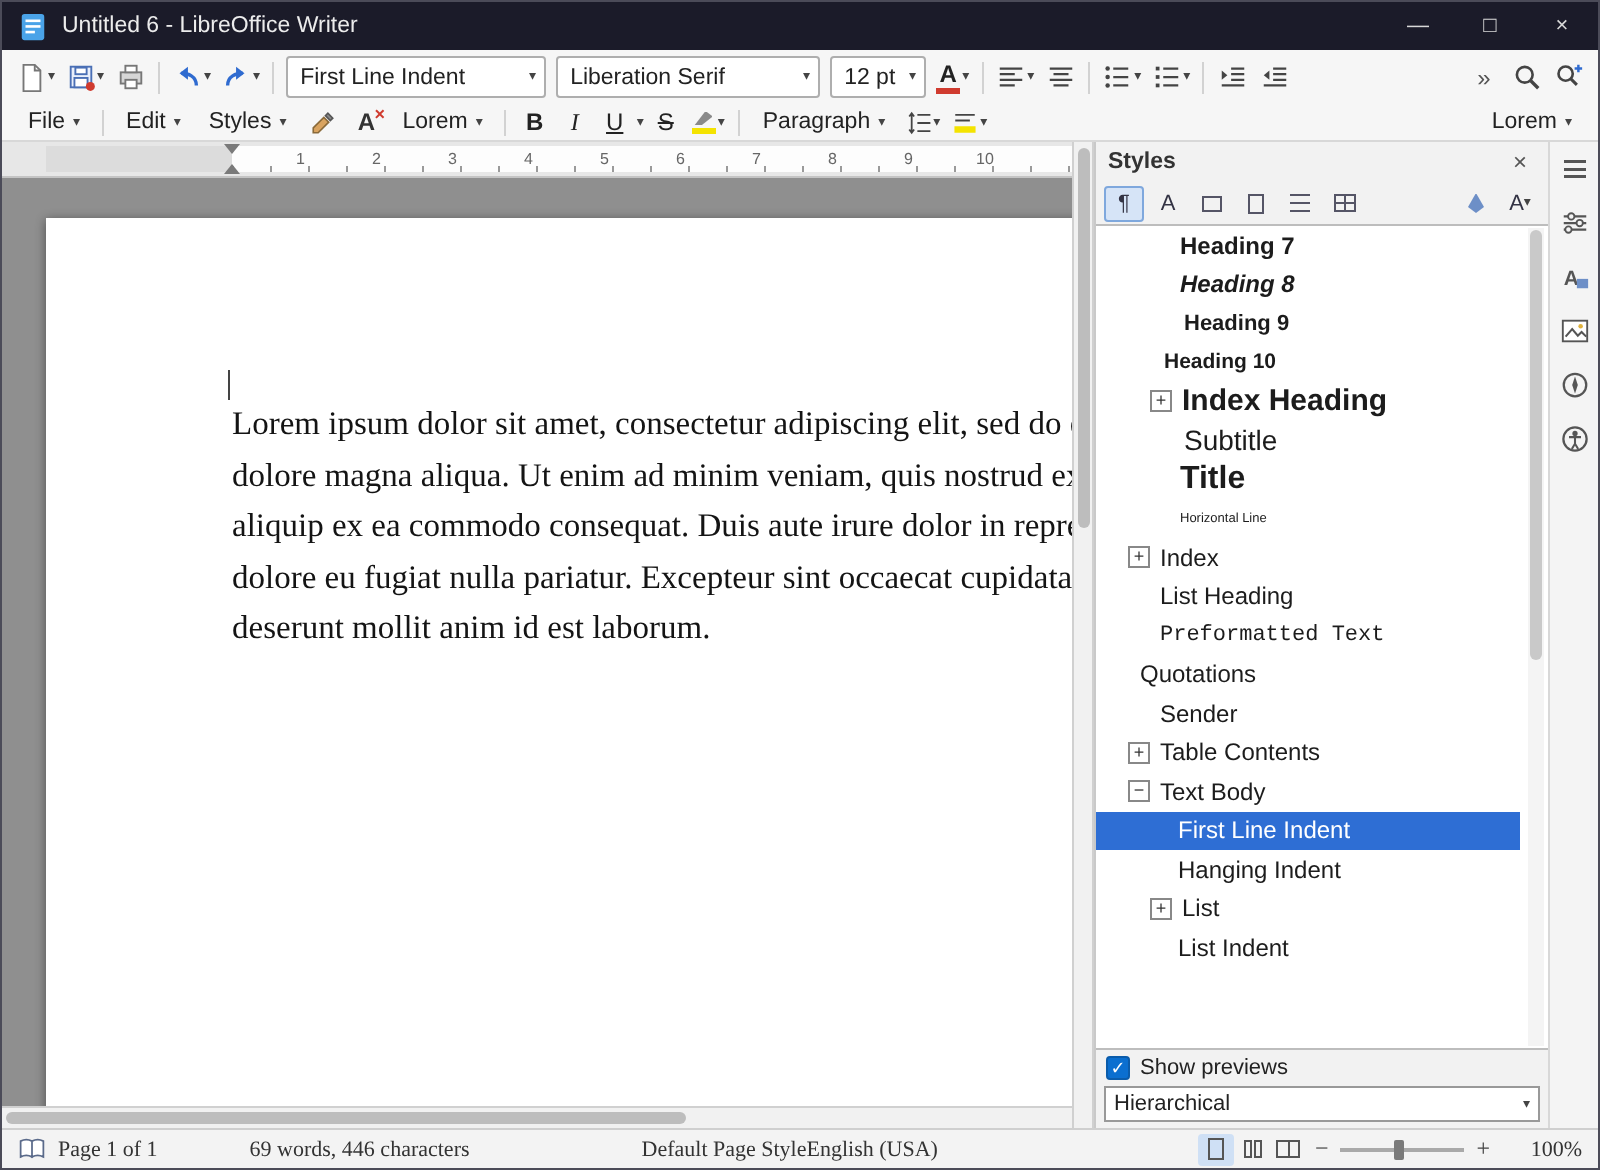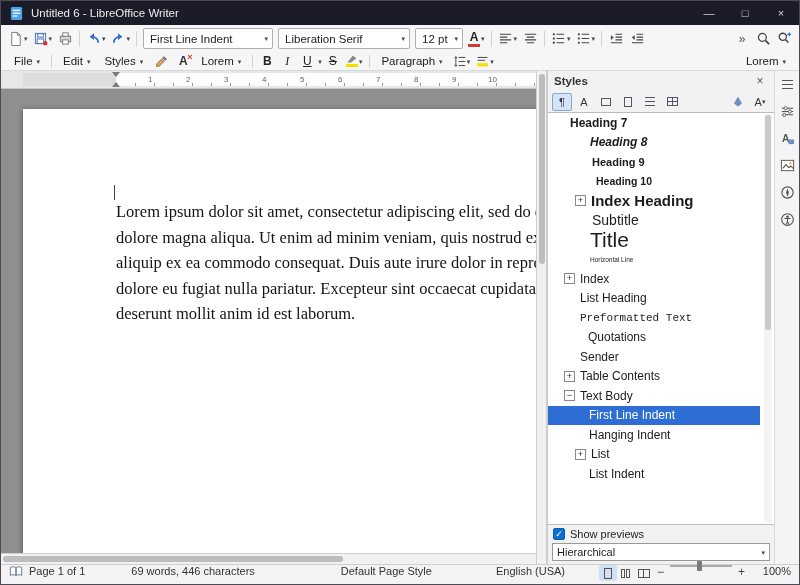--- a/index.html
+++ b/index.html
@@ -87,43 +87,43 @@
   .srow.sel{background:#2e6ed4;}
   .srow.sel .sprev{color:#fff;}
   .sprev{white-space:nowrap;color:#1c1c1c;}
   .exp{width:11px;height:11px;flex:0 0 11px;border:1px solid #888;background:#fff;font-size:9px;line-height:9px;text-align:center;color:#333;margin-right:5px;}
   .p-h7{font-weight:700;font-size:12px;}
   .p-h8{font-weight:700;font-style:italic;font-size:12px;}
   .p-h9{font-weight:700;font-size:11px;}
   .p-h10{font-weight:700;font-size:10.5px;}
   .p-idxh{font-weight:700;font-size:15px;}
   .p-sub{font-size:14px;}
-  .p-title{font-weight:400;font-size:21px;}
+  .p-title{font-weight:700;font-size:16px;}
   .p-hline{font-size:6.5px;}
   .p-mono{font-family:"Liberation Mono","DejaVu Sans Mono",monospace;font-size:11px;}
   .p-plain{font-size:12px;}
   .lscroll{position:absolute;right:2px;top:1px;bottom:1px;width:8px;background:#f4f4f4;}
   .lthumb{position:absolute;left:1px;top:1px;width:6px;height:215px;border-radius:3px;background:#c9c9c9;}
 
   .pprev{flex:0 0 16px;display:flex;align-items:center;gap:5px;padding:2px 0 0 5px;font-size:11px;color:#222;}
   .cb{width:12px;height:12px;background:#0b6fd0;border:1px solid #0b5cab;border-radius:2px;color:#fff;font-size:9px;line-height:11px;text-align:center;flex:0 0 12px;}
   .pfilter{flex:0 0 18px;margin:2px 4px 3px 4px;background:#fff;border:1px solid #999;display:flex;align-items:center;padding:0 4px;font-size:11px;color:#222;}
   .pfilter .dd{margin-left:auto;}
 
   
   .strip{width:25px;flex:0 0 25px;background:#f4f4f4;border-left:1px solid #d8d8d8;display:flex;flex-direction:column;align-items:center;padding-top:4px;gap:9px;}
   .sico{width:18px;height:18px;display:flex;align-items:center;justify-content:center;border-radius:3px;color:#555;}
   .burger{width:11px;height:9px;background:repeating-linear-gradient(to bottom,#555 0 1.5px,transparent 1.5px 3.8px);}
 
   
-  .statusbar{flex:0 0 20px;background:#f3f3f3;border-top:1px solid #cfcfcf;display:flex;align-items:flex-start;font-size:11px;color:#333;padding:0 8px;}
+  .statusbar{flex:0 0 20px;background:#f3f3f3;border-top:1px solid #cfcfcf;display:flex;align-items:center;font-size:11px;color:#333;padding:0 8px;font-family:Liberation Serif, serif;}
   .sb-page{margin-left:6px;}
   .sb-words{margin-left:46px;}
   .sb-style{margin-left:86px;}
-  .sb-lang{margin-left:64px;}
+  .sb-lang{}
   .vb{display:flex;align-items:center;justify-content:center;width:18px;height:16px;border-radius:2px;}
   .vb .one{width:8px;height:11px;border:1px solid #555;}
   .vb.selv{background:#cfe0f5;}
   .vb .multi{display:flex;gap:1px;}
   .vb .multi i{display:block;width:4px;height:9px;border:1px solid #555;}
   .vb .book{width:12px;height:9px;border:1px solid #555;background:linear-gradient(#555,#555) 50% 0/1px 100% no-repeat;}
   .zoomout,.zoomin{font-size:12px;color:#444;padding:0 4px;}
   .ztrack{width:62px;height:2px;background:#a9a9a9;position:relative;margin:0 2px;}
   .ztick{position:absolute;left:30px;top:-3px;width:1px;height:8px;background:#999;}
   .zthumb{position:absolute;left:27px;top:-4px;width:5px;height:10px;background:#7a7a7a;border-radius:1px;}
@@ -407,30 +407,30 @@
               <span class="drop"></span>
             </button>
           <button class="pt">
               <span>A</span>
               <span class="dd">▾</span>
             </button>
         </span>
       </div>
 
       <div class="plist">
-        <div class="srow" style="padding-left:22px">
+        <div class="srow" style="padding-left:42px">
             <span class="sprev p-h7">Heading 7</span>
           </div>
         <div class="srow" style="padding-left:42px">
             <span class="sprev p-h8">Heading 8</span>
           </div>
         <div class="srow" style="padding-left:44px">
             <span class="sprev p-h9">Heading 9</span>
           </div>
-        <div class="srow" style="padding-left:48px">
+        <div class="srow" style="padding-left:34px">
             <span class="sprev p-h10">Heading 10</span>
           </div>
         <div class="srow" style="padding-left:27px">
             <span class="exp">+</span>
             <span class="sprev p-idxh">Index Heading</span>
           </div>
         <div class="srow" style="padding-left:44px">
             <span class="sprev p-sub">Subtitle</span>
           </div>
         <div class="srow" style="padding-left:42px">
@@ -442,21 +442,21 @@
         <div class="srow" style="padding-left:16px">
             <span class="exp">+</span>
             <span class="sprev p-plain">Index</span>
           </div>
         <div class="srow" style="padding-left:32px">
             <span class="sprev p-plain">List Heading</span>
           </div>
         <div class="srow" style="padding-left:32px">
             <span class="sprev p-mono">Preformatted Text</span>
           </div>
-        <div class="srow" style="padding-left:40px">
+        <div class="srow" style="padding-left:22px">
             <span class="sprev p-plain">Quotations</span>
           </div>
         <div class="srow" style="padding-left:32px">
             <span class="sprev p-plain">Sender</span>
           </div>
         <div class="srow" style="padding-left:16px">
             <span class="exp">+</span>
             <span class="sprev p-plain">Table Contents</span>
           </div>
         <div class="srow" style="padding-left:16px">

